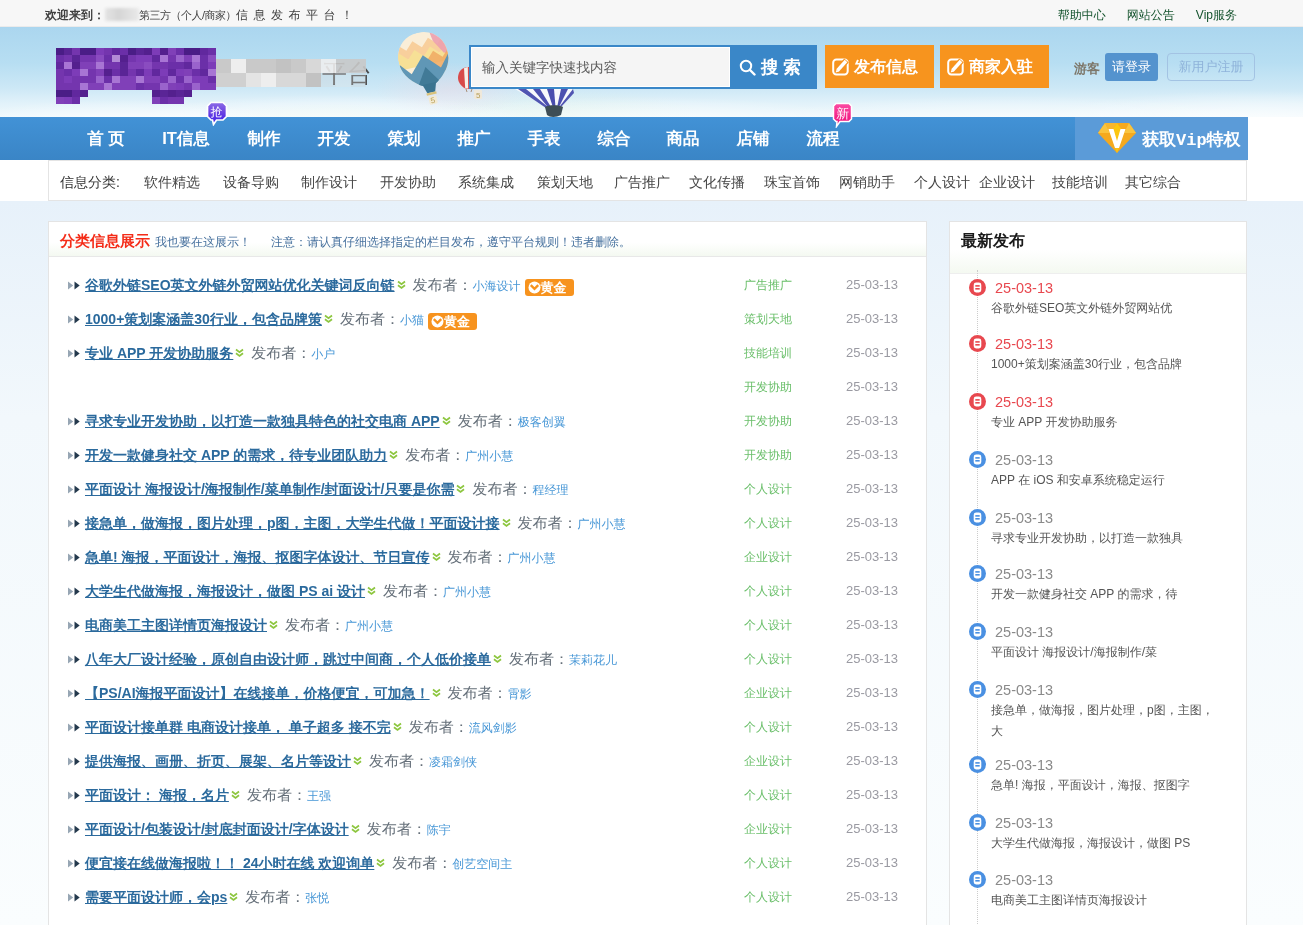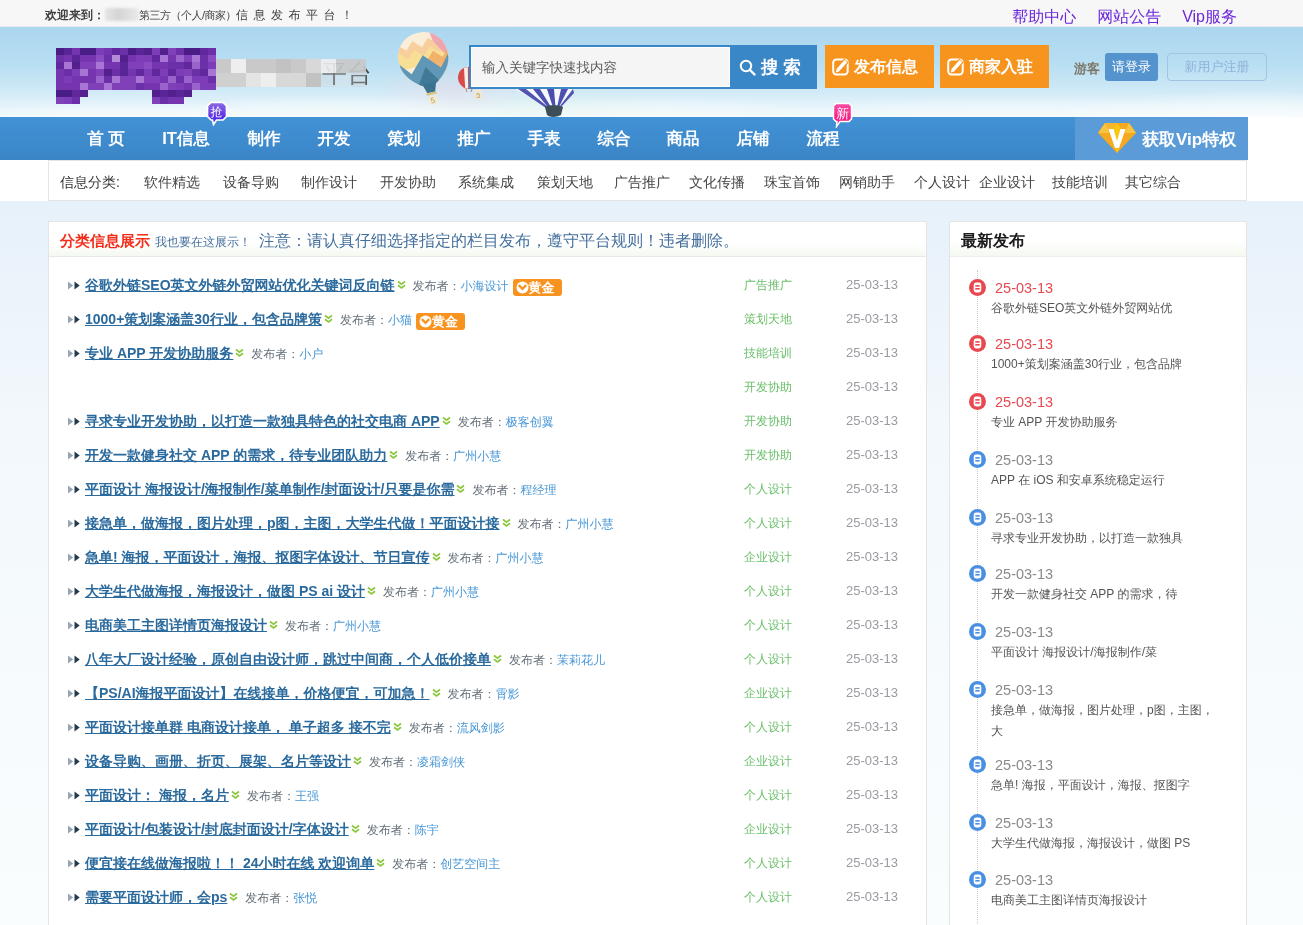--- a/index.html
+++ b/index.html
@@ -2,21 +2,21 @@
 <html><head><meta charset="utf-8">
 <style>
 * { margin:0; padding:0; box-sizing:border-box; }
 html,body { width:1303px; height:925px; overflow:hidden; font-family:"Liberation Sans",sans-serif; background:#fff; }
 #pg { position:relative; width:1303px; height:925px; overflow:hidden; }
 
 .topbar { position:absolute; left:0; top:0; width:1303px; height:27px; background:#f7f7f7; border-bottom:1px solid #ebebeb; font-size:12px; color:#404040;text-align:right; }
 .tb-l { position:absolute; left:45px; top:7px; }
 .tb-l b { font-weight:bold; }
 .cens1 { display:inline-block; width:34px; height:13px; vertical-align:-2px; background:linear-gradient(90deg,#e3e3e3,#d5d5d5 40%,#e9e9e9); filter:blur(1.5px); border-radius:2px; }
-.tb-r { position:absolute; right:66px; top:7px; font-size:16px; color:#6d28d9; }
+.tb-r { position:absolute; right:66px; top:7px; font-size:12px; color:#14532d; }
 .tb-r span { margin-left:21px; }
 
 .sky { position:absolute; left:0; top:27px; width:1303px; height:90px; overflow:hidden;
  background:
  radial-gradient(ellipse 260px 42px at 120px 103px, rgba(255,255,255,.97), rgba(255,255,255,0) 72%),
  radial-gradient(ellipse 300px 45px at 330px 100px, rgba(255,255,255,.95), rgba(255,255,255,0) 72%),
  radial-gradient(ellipse 200px 40px at 330px 104px, rgba(190,235,180,.3), rgba(190,235,180,0) 70%),
  radial-gradient(ellipse 110px 38px at 452px 62px, rgba(255,205,215,.28), rgba(255,205,215,0) 70%),
  radial-gradient(ellipse 360px 48px at 640px 104px, rgba(255,255,255,.94), rgba(255,255,255,0) 72%),
  radial-gradient(ellipse 200px 38px at 560px 88px, rgba(210,240,200,.22), rgba(210,240,200,0) 70%),
@@ -27,53 +27,53 @@
 .gmos { position:absolute; left:216px; top:32px; }
 .ptxt { position:absolute; left:322px; top:30px; font-size:25px; color:#4a4a4a; }
 
 .sbox { position:absolute; left:469px; top:18px; width:348px; height:44px; background:#3a87c8; border:2px solid #3a87c8; }
 .sinput { position:absolute; left:0; top:0; width:259px; height:40px; background:#f5f5f5; border:1px solid #fff; color:#5a5a5a; font-size:13.5px; line-height:40px; padding-left:10px; }
 .sbtn { position:absolute; right:0; top:0; width:85px; height:40px; color:#fff; font-size:17.5px; font-weight:bold; line-height:40px; text-align:left; padding-left:9px; }
 .obtn { position:absolute; top:18px; width:109px; height:43px; background:#f7941e; color:#fff; font-size:16px; font-weight:bold; line-height:43px; text-align:left; padding-left:29px; }
 .obtn svg { position:absolute; left:7px; top:12px; }
 .gtxt { position:absolute; left:1074px; top:33px; color:#7d776a; font-size:13px; font-weight:bold; }
 .login { position:absolute; left:1105px; top:26px; width:53px; height:28px; background:#5493ce; color:#fff; font-size:13px; line-height:28px; text-align:center; border-radius:3px; }
-.reg { position:absolute; left:1167px; top:26px; width:100px; height:28px; border:1px solid #a3c3e3; color:#8fb3da; font-size:13px; line-height:26px; text-align:center; border-radius:4px; }
+.reg { position:absolute; left:1167px; top:26px; width:88px; height:28px; border:1px solid #a3c3e3; color:#8fb3da; font-size:13px; line-height:26px; text-align:center; border-radius:4px; }
 .badge-q { position:absolute; left:206px; top:101px; z-index:30; }
 .badge-n { position:absolute; left:832px; top:102px; z-index:30; }
 
 .nav { position:absolute; left:0; top:117px; width:1156px; height:43px; background:linear-gradient(180deg,#4292d6,#3a85c6); }
 .ni { position:absolute; top:11px; transform:translateX(-50%); color:#fff; font-size:16.5px; font-weight:bold; white-space:nowrap; }
-.vip { position:absolute; left:1075px; top:0; width:173px; height:43px; background:#5b9bd8; }
+.vip { position:absolute; left:1075px; top:0; width:173px; height:43px; background:#5b9bd8;font-family:Liberation Mono, monospace; }
 .vip span { position:absolute; left:67px; top:11px; color:#fff; font-size:17px; font-weight:bold; }
 .vip svg { position:absolute; left:22px; top:5px; }
 
 .subnav { position:absolute; left:48px; top:160px; width:1199px; height:41px; background:#fff; border:1px solid #e4e4e4; }
 .si { position:absolute; top:13px; font-size:14px; color:#454545; }
 .si:first-child { color:#333; }
 
 .content { position:absolute; left:0; top:201px; width:1303px; height:724px; background:linear-gradient(180deg,#e7f1fa 0%,#f2f8fc 30%,#fafdfe 100%); }
 .lpanel { position:absolute; left:48px; top:20px; width:879px; height:720px; background:#fff; border:1px solid #e4e4e4; }
 .lhead { height:35px; border-bottom:1px solid #e8e8e8; background:linear-gradient(180deg,#fff 60%,#f4f9f1 100%); line-height:37px; white-space:nowrap; }
 .lh1 { color:#f42c18; font-size:15px; font-weight:bold; margin-left:11px;margin-top:36px; }
 .lh2 { color:#45709d; font-size:12px; margin-left:5px; }
-.lh3 { color:#45709d; font-size:16px; margin-left:8px; }
+.lh3 { color:#45709d; font-size:12px; margin-left:20px; }
 .lrows { padding-top:11px; }
 .row { position:relative; height:34px; line-height:34px; white-space:nowrap; }
 .rl { position:absolute; left:18px; top:0; }
 .ar { margin-right:3px; vertical-align:0px; }
 .ch { vertical-align:0px; margin-left:2px; }
 .tt { color:#2b6a9d; font-size:14px; font-weight:bold;text-decoration:underline; }
-.pl { color:#66707a; font-size:12px; margin-left:7px; }
+.pl { color:#66707a; font-size:15px; margin-left:7px; }
 .pn { color:#4696d6; font-size:12px; }
 .gold { display:inline-block; height:17px; line-height:17px; background:#f7931e; color:#fff; font-size:13px; font-weight:bold; border-radius:3px; padding:0 7px 0 3px; margin-left:4px; vertical-align:-2px; }
 .cat { position:absolute; left:695px; top:0; color:#6abf6a; font-size:12px; }
 .dt { position:absolute; left:797px; top:0; color:#9a9aa2; font-size:13px; }
 .rpanel { position:absolute; left:949px; top:20px; width:298px; height:720px; background:#fff; border:1px solid #e4e4e4; }
-.rhead { height:35px; border-bottom:1px solid #eee; background:linear-gradient(180deg,#fff 55%,#f4f9f1 100%); line-height:37px; color:#1a1a1a; font-size:16px; font-weight:bold; padding-left:11px; }
+.rhead { height:52px; border-bottom:1px solid #eee; background:linear-gradient(180deg,#fff 55%,#f4f9f1 100%); line-height:37px; color:#1a1a1a; font-size:16px; font-weight:bold; padding-left:11px; }
 .tline { position:absolute; left:27px; top:48px; width:0; height:660px; border-left:1px dotted #ccc; }
 .ent { position:absolute; left:0; width:298px; }
 .ic { position:absolute; left:19px; top:0; }
 .ed { position:absolute; left:45px; top:1px; font-size:14.5px; }
 .dr { color:#e8484f; }
 .db { color:#8a8a8a; }
 .el { position:absolute; left:41px; top:21px; font-size:12px; color:#555; white-space:nowrap; }
 .el2 { position:absolute; left:41px; top:42px; font-size:12px; color:#555; }
 </style></head>
 <body>
@@ -501,21 +501,21 @@
                 <path d="M1.2 1.2 L5.5 4.6 L9.8 1.2" stroke="#8dc63f" stroke-width="2.1" fill="none"></path>
                 <path d="M1.2 5.8 L5.5 9.2 L9.8 5.8" stroke="#8dc63f" stroke-width="2.1" fill="none"></path>
               </svg><span class="pl">发布者：</span><span class="pn">流风剑影</span> </span>
             <span class="cat">个人设计</span>
             <span class="dt">25-03-13</span>
           </div>
 <div class="row">
             <span class="rl"><svg class="ar" width="15" height="9" viewBox="0 0 15 9">
                 <path d="M1 0.5 L6.2 4.5 L1 8.5 Z" fill="#97a6b4"></path>
                 <path d="M7.5 0.5 L12.7 4.5 L7.5 8.5 Z" fill="#24394d"></path>
-              </svg><b class="tt">设备导购、画册、折页、展架、名片等设计</b><svg class="ch" width="9" height="10" viewBox="0 0 11 11">
+              </svg><b class="tt">提供海报、画册、折页、展架、名片等设计</b><svg class="ch" width="9" height="10" viewBox="0 0 11 11">
                 <path d="M1.2 1.2 L5.5 4.6 L9.8 1.2" stroke="#8dc63f" stroke-width="2.1" fill="none"></path>
                 <path d="M1.2 5.8 L5.5 9.2 L9.8 5.8" stroke="#8dc63f" stroke-width="2.1" fill="none"></path>
               </svg><span class="pl">发布者：</span><span class="pn">凌霜剑侠</span> </span>
             <span class="cat">企业设计</span>
             <span class="dt">25-03-13</span>
           </div>
 <div class="row">
             <span class="rl"><svg class="ar" width="15" height="9" viewBox="0 0 15 9">
                 <path d="M1 0.5 L6.2 4.5 L1 8.5 Z" fill="#97a6b4"></path>
                 <path d="M7.5 0.5 L12.7 4.5 L7.5 8.5 Z" fill="#24394d"></path>

